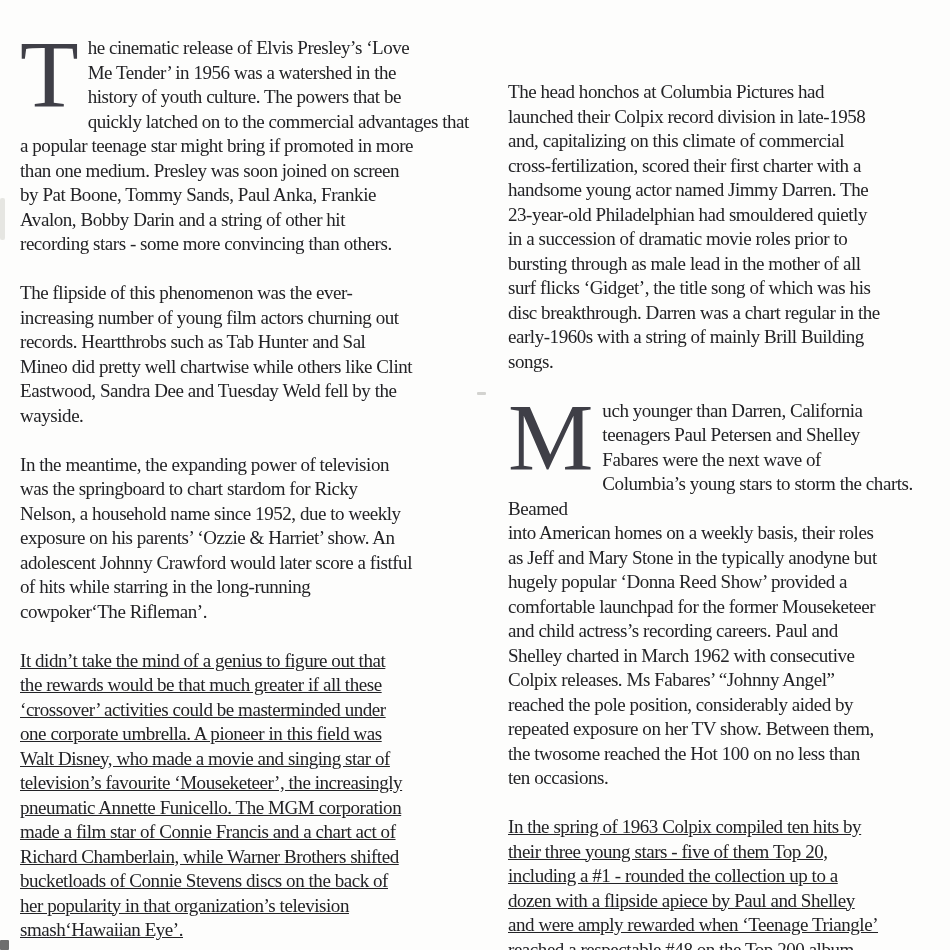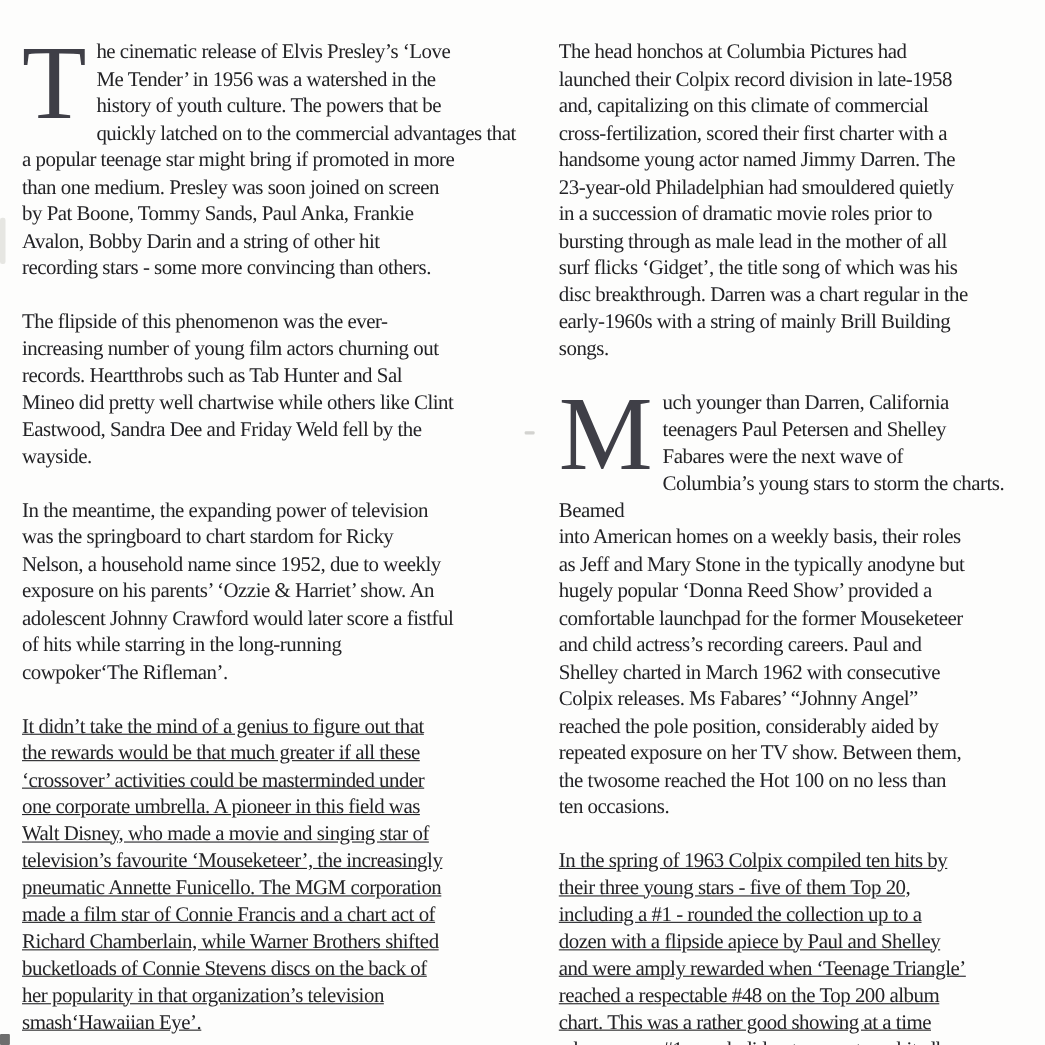--- a/index.html
+++ b/index.html
@@ -20,21 +20,21 @@
     gap: 38px;
     font-family: "Liberation Serif", "DejaVu Serif", serif;
     font-size: 19px;
     line-height: 24.5px;
     letter-spacing: -0.45px;
     color: #232326;
     background: #fdfdfc;
   }
   .col { flex: none; }
   .col-left  { width: 450px; }
-  .col-right { width: 432px; }
+  .col-right { width: 432px; margin-top: 44px; }
   .para {
     margin: 0 0 24.5px 0;
     white-space: pre-line;
     text-align: left;
   }
   .para:last-child { margin-bottom: 0; text-decoration: underline; }
   .dropcap {
     float: left;
     font-size: 96px;
     line-height: 71px;
@@ -73,21 +73,21 @@
 a popular teenage star might bring if promoted in more
 than one medium. Presley was soon joined on screen
 by Pat Boone, Tommy Sands, Paul Anka, Frankie
 Avalon, Bobby Darin and a string of other hit
 recording stars - some more convincing than others.</span></p>
 
     <p class="para"><span>The flipside of this phenomenon was the ever-
 increasing number of young film actors churning out
 records. Heartthrobs such as Tab Hunter and Sal
 Mineo did pretty well chartwise while others like Clint
-Eastwood, Sandra Dee and Friday Weld fell by the
+Eastwood, Sandra Dee and Tuesday Weld fell by the
 wayside.</span></p>
 
     <p class="para"><span>In the meantime, the expanding power of television
 was the springboard to chart stardom for Ricky
 Nelson, a household name since 1952, due to weekly
 exposure on his parents’ ‘Ozzie &amp; Harriet’ show. An
 adolescent Johnny Crawford would later score a fistful
 of hits while starring in the long-running
 cowpoker‘The Rifleman’.</span></p>
 

